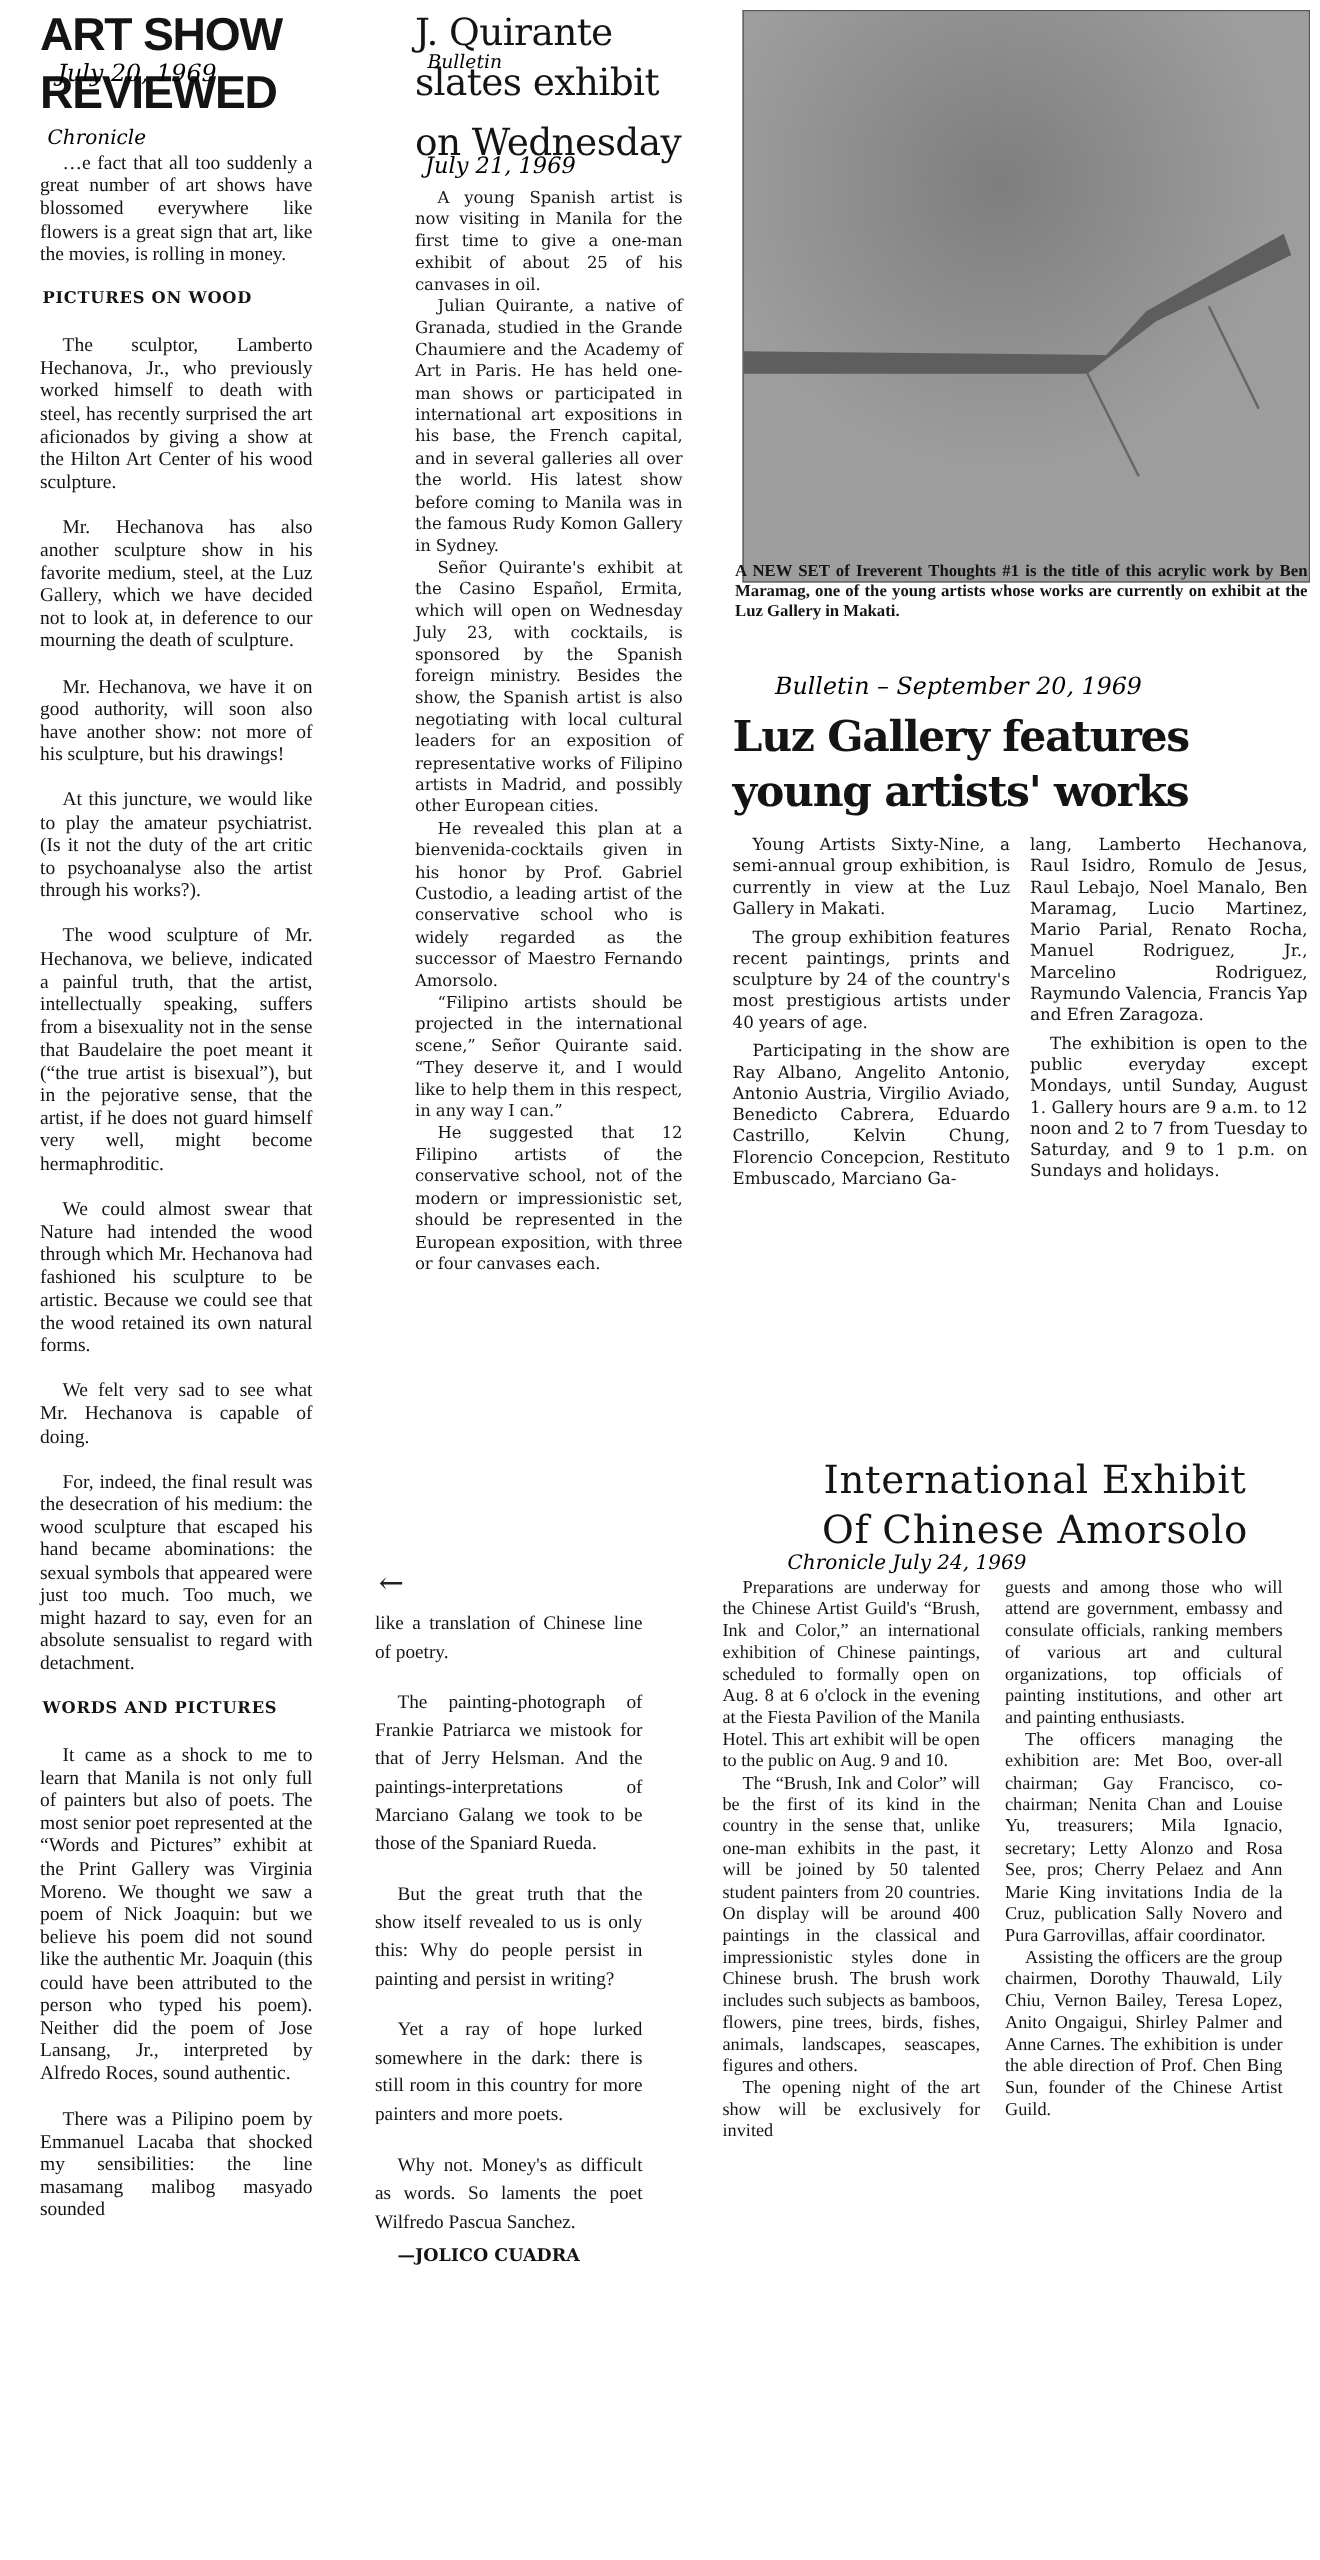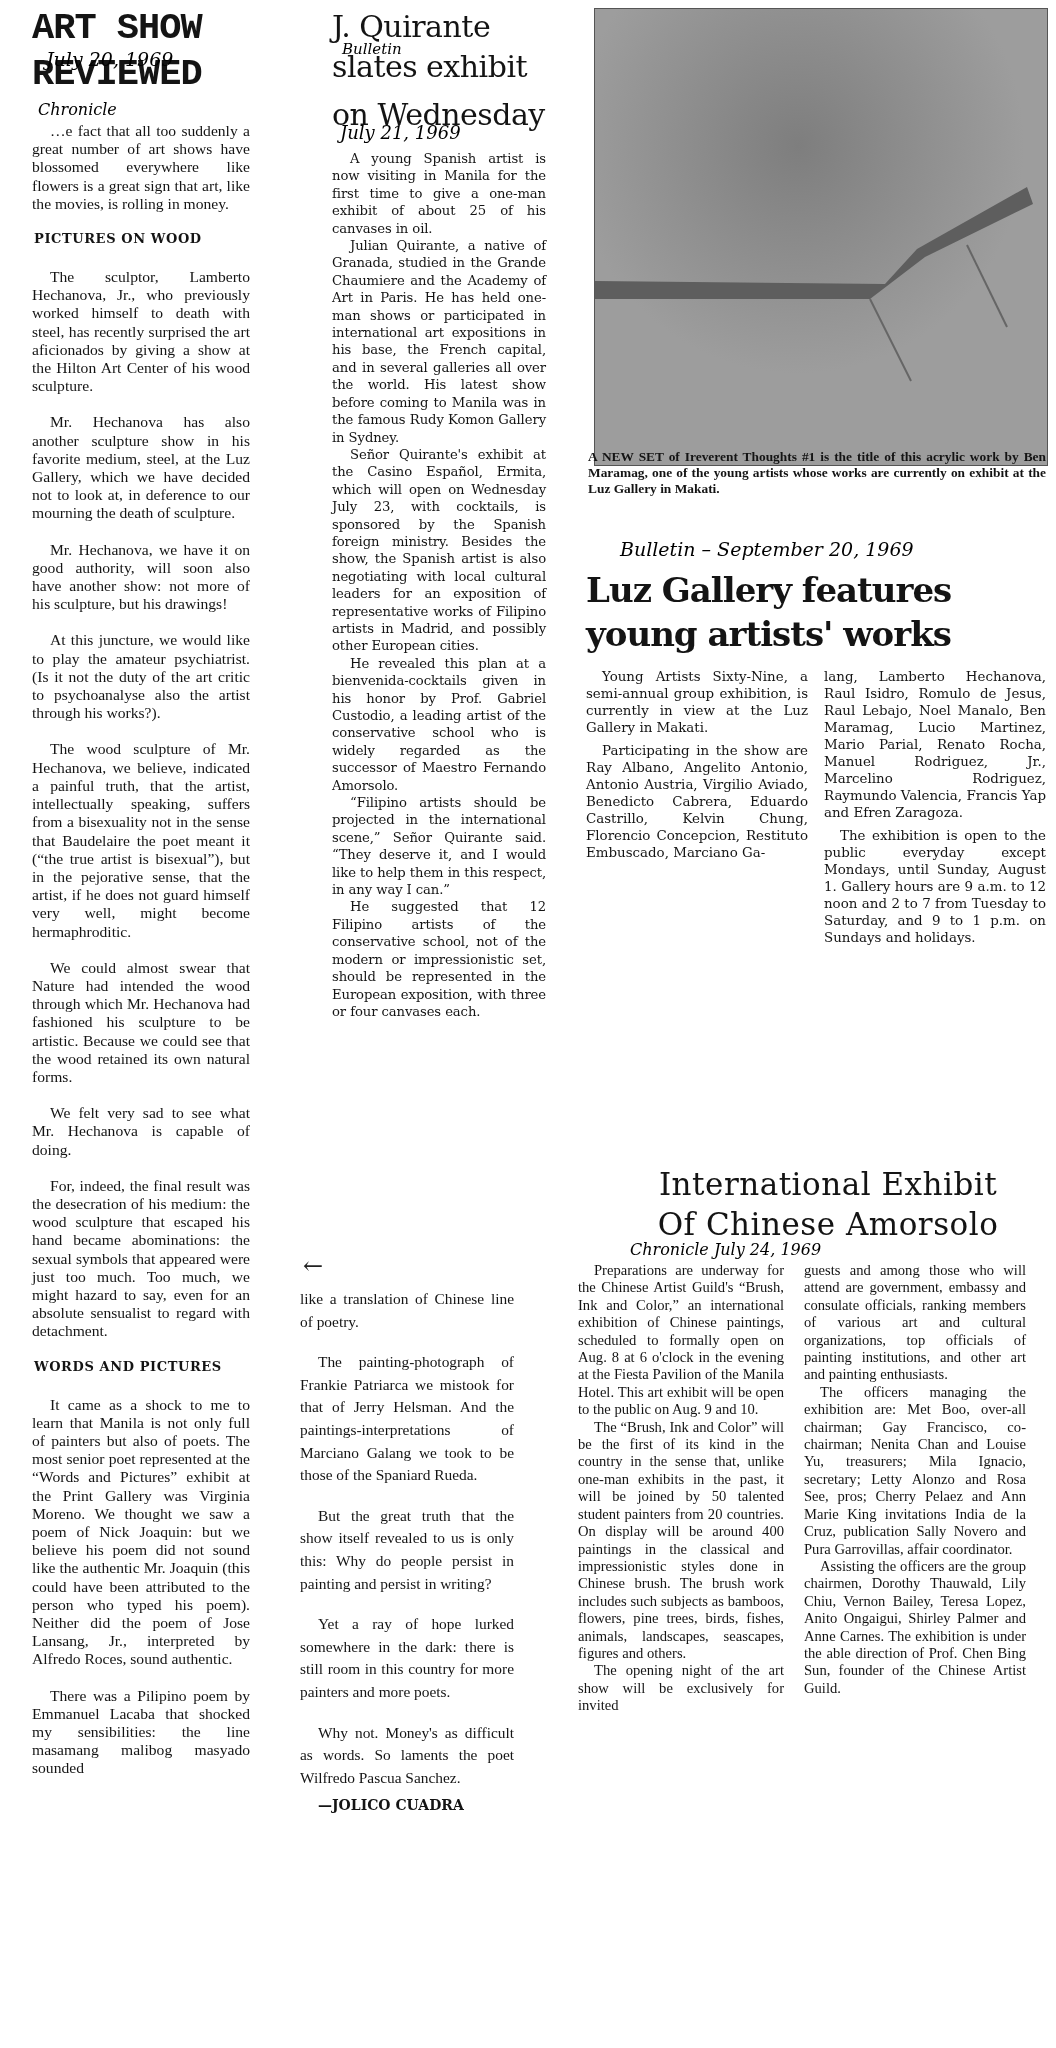--- a/index.html
+++ b/index.html
@@ -8,21 +8,21 @@
   .col{position:absolute;}
   p{margin:0;text-align:justify;}
   .c1 p{font-family:"Liberation Serif",serif;font-size:15.6px;line-height:18.2px;text-indent:18px;margin-bottom:18px;}
   .c2 p{font-family:"DejaVu Serif",serif;font-size:13.2px;line-height:17.4px;text-indent:18px;letter-spacing:-0.1px;}
   .c2b p{font-family:"Liberation Serif",serif;font-size:15.4px;line-height:22.6px;text-indent:18px;margin-bottom:18px;}
   .luz p{font-family:"DejaVu Serif",serif;font-size:13.4px;line-height:17px;text-indent:16px;margin-bottom:6px;}
   .chn p{font-family:"Liberation Serif",serif;font-size:14.6px;line-height:17.4px;text-indent:16px;}
   .hand{position:absolute;font-family:"DejaVu Serif",serif;font-style:italic;color:#000000;font-size:20px;white-space:nowrap;}
   .sub{font-family:"DejaVu Serif",serif;font-weight:bold;font-size:13px;letter-spacing:0.6px;margin:4px 0 22px 2px;}
   .byline{font-family:"DejaVu Serif",serif;font-weight:bold;font-size:14px;margin-top:8px;padding-left:18px;}
-  .h-art{font-family:Liberation Mono, monospace;font-weight:bold;font-size:37px;line-height:40px;letter-spacing:-1px;}
+  .h-art{font-family:Liberation Sans, sans-serif;font-weight:bold;font-size:37px;line-height:40px;letter-spacing:-1px;}
   .h-quir{font-family:"DejaVu Serif",serif;font-size:30px;line-height:34px;letter-spacing:-0.5px;}
   .h-luz{font-family:"DejaVu Serif",serif;font-weight:bold;font-size:34px;line-height:44px;letter-spacing:-1px;}
   .h-chn{font-family:"DejaVu Serif",serif;font-size:31px;line-height:40px;letter-spacing:0.5px;}
   .caption{font-family:"DejaVu Serif",serif;font-weight:bold;font-size:13.4px;line-height:16px;text-align:justify;}
   .photo{position:absolute;background:#9a9a9a;border:1px solid #555;overflow:hidden;}
   .mark{position:absolute;color:#222;font-size:24px;}
 </style>
 </head>
 <body>
 
@@ -93,20 +93,21 @@
   </svg>
 </div>
 <div class="clip caption" style="left:588px;top:449px;width:458px;font-family:Liberation Serif, serif;">A NEW SET of Ireverent Thoughts #1 is the title of this acrylic work by Ben Maramag, one of the young artists whose works are currently on exhibit at the Luz Gallery in Makati.</div>
 <div class="hand" style="left:620px;top:538px;font-size:19px;">Bulletin – September 20, 1969</div>
 <div class="clip h-luz" style="left:586px;top:568px;width:470px;">
   <div>Luz Gallery features</div>
   <div>young artists' works</div>
 </div>
 <div class="clip col luz" style="left:586px;top:668px;width:222px;">
   <p>Young Artists Sixty-Nine, a semi-annual group exhibition, is currently in view at the Luz Gallery in Makati.</p>
+  <p>The group exhibition features recent paintings, prints and sculpture by 24 of the country's most prestigious artists under 40 years of age.</p>
   <p>Participating in the show are Ray Albano, Angelito Antonio, Antonio Austria, Virgilio Aviado, Benedicto Cabrera, Eduardo Castrillo, Kelvin Chung, Florencio Concepcion, Restituto Embuscado, Marciano Ga-</p>
 </div>
 <div class="clip col luz" style="left:824px;top:668px;width:222px;">
   <p style="text-indent:0">lang, Lamberto Hechanova, Raul Isidro, Romulo de Jesus, Raul Lebajo, Noel Manalo, Ben Maramag, Lucio Martinez, Mario Parial, Renato Rocha, Manuel Rodriguez, Jr., Marcelino Rodriguez, Raymundo Valencia, Francis Yap and Efren Zaragoza.</p>
   <p>The exhibition is open to the public everyday except Mondays, until Sunday, August 1. Gallery hours are 9 a.m. to 12 noon and 2 to 7 from Tuesday to Saturday, and 9 to 1 p.m. on Sundays and holidays.</p>
 </div>
 
 <div class="clip h-chn" style="left:600px;top:1164px;width:456px;text-align:center;">
   <div>International Exhibit</div>
   <div>Of Chinese Amorsolo</div>

